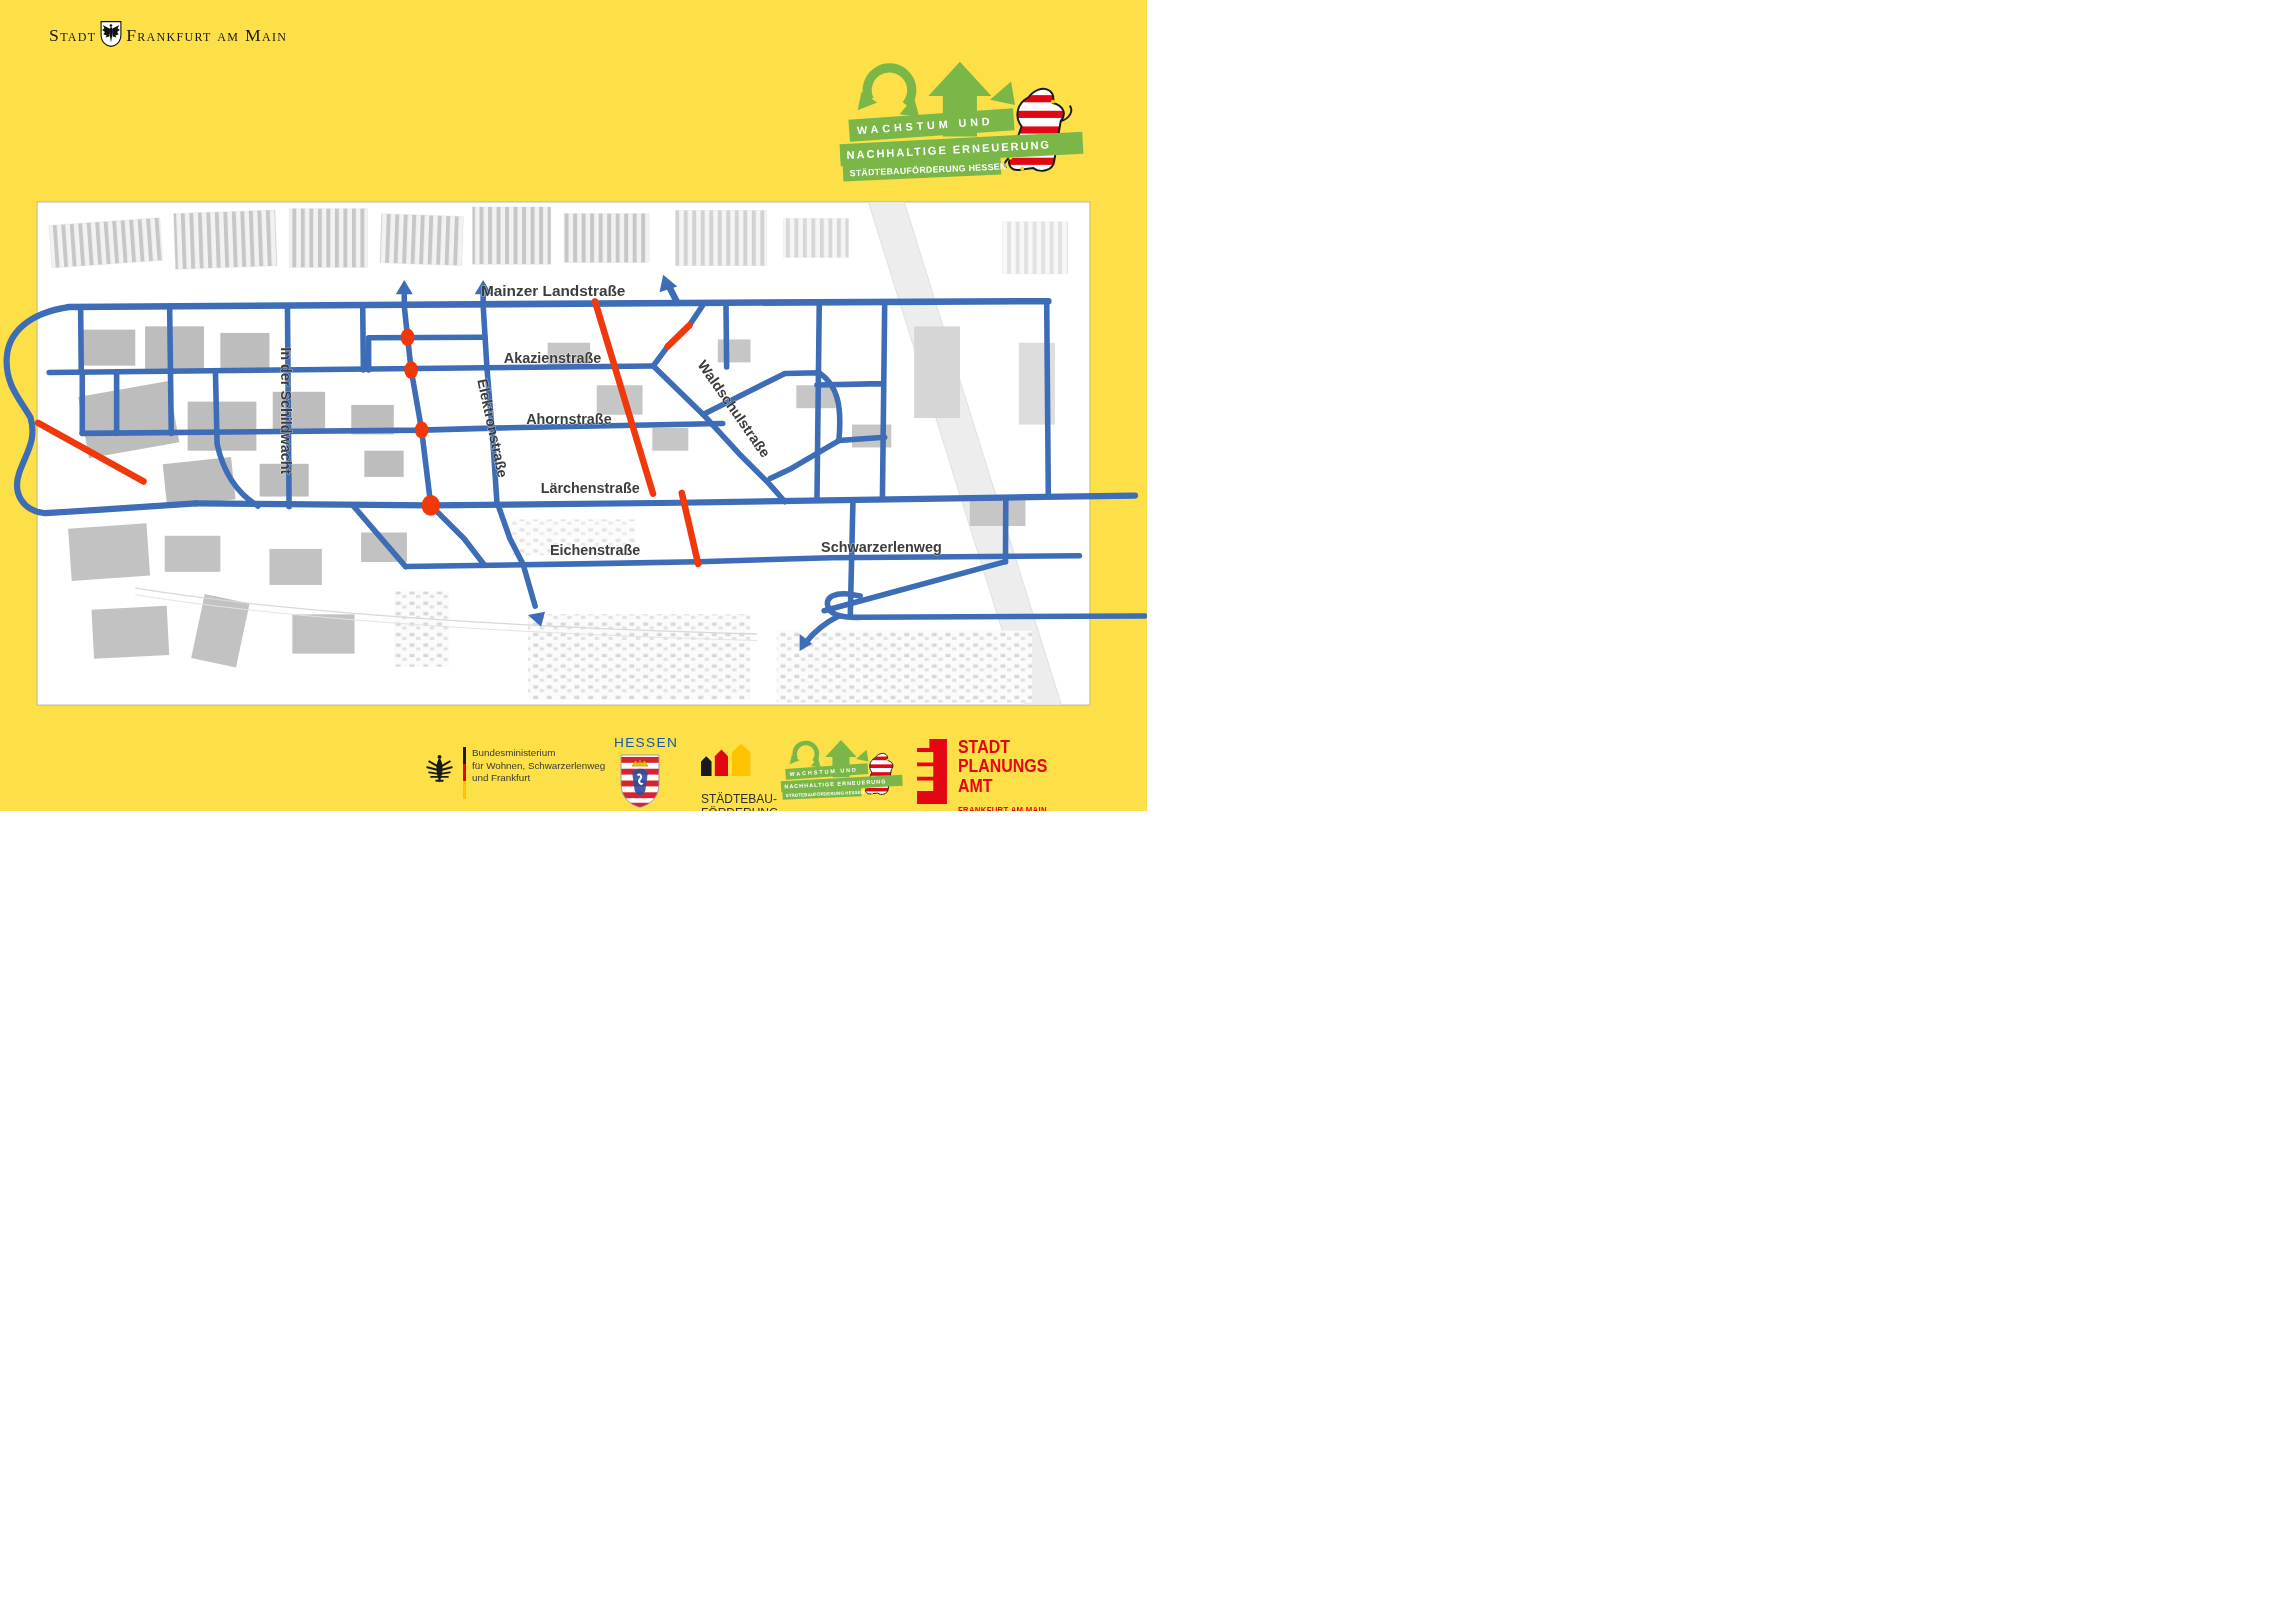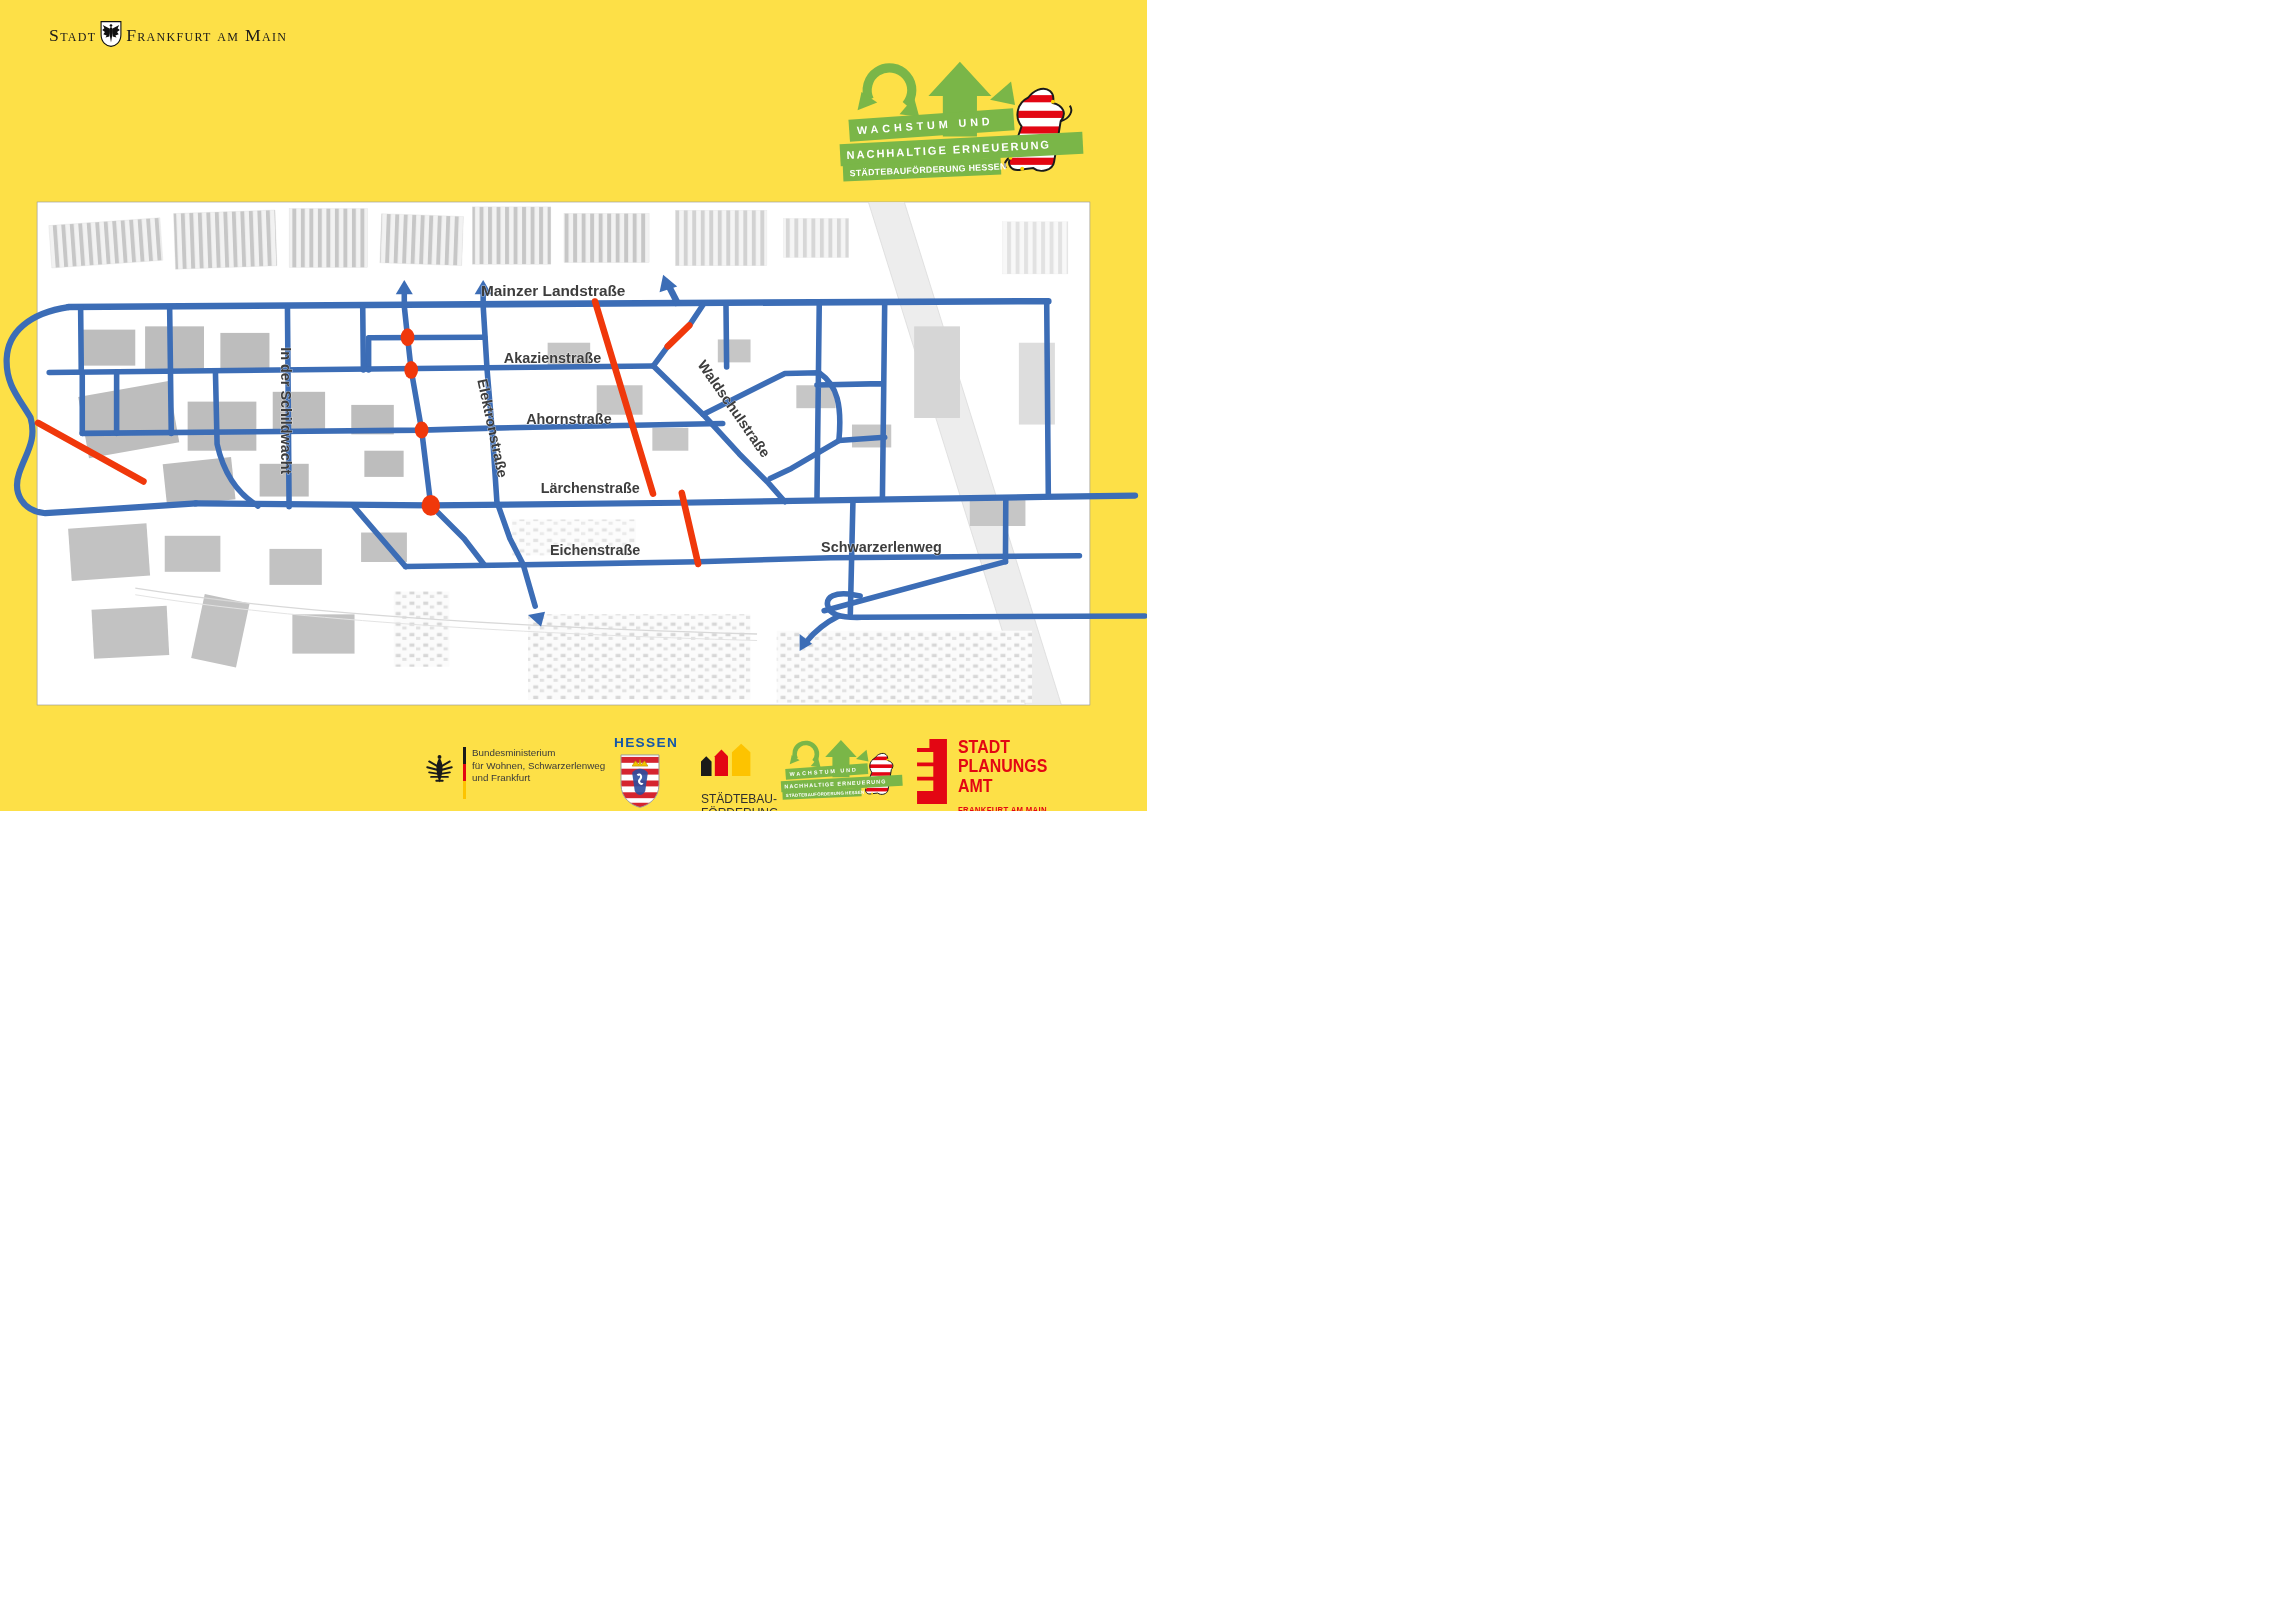--- a/index.html
+++ b/index.html
@@ -36,21 +36,21 @@
   .mapwrap{position:absolute;left:37px;top:173px;width:1053px;height:503px;margin-top:29px;}
   .mapwrap svg{overflow:visible;display:block;}
   text.street{font-family:"Liberation Sans",sans-serif;font-weight:bold;fill:var(--lbl);
     paint-order:stroke;stroke:#ffffff;stroke-width:3px;stroke-opacity:.55;}
 
   
   .f-logo{position:absolute;}
   .bmi-text{font-size:9.8px;line-height:1.3;color:#3a3a3a;}
   .bmi-bar{position:absolute;left:39px;top:0px;width:3.3px;height:52px;
     background:linear-gradient(#1a1a1a 0 33%,#e30613 33% 66%,#fdc300 66% 100%);}
-  .hessen-word{font-size:13.7px;font-weight:bold;color:var(--hblue);letter-spacing:1.3px;text-align:center;}
+  .hessen-word{font-size:13.7px;font-weight:normal;color:var(--hblue);letter-spacing:1.3px;text-align:center;}
   .stb-txt{font-size:12px;font-weight:normal;color:#2f2f2f;line-height:1.15;margin-top:15px;}
   .stb-sub{font-size:6.2px;color:#555;line-height:1.25;margin-top:3.9px;}
   .spa{color:var(--brandred);}
   .spa-main{font-size:17.7px;font-weight:bold;line-height:1.1;transform:scaleX(.9);transform-origin:left;}
   .spa-sub{font-size:8.2px;font-weight:bold;margin-top:9.2px;letter-spacing:0.3px;transform:scaleX(.95);transform-origin:left;}
 </style>
 </head>
 <body>
 
 <div class="page">

